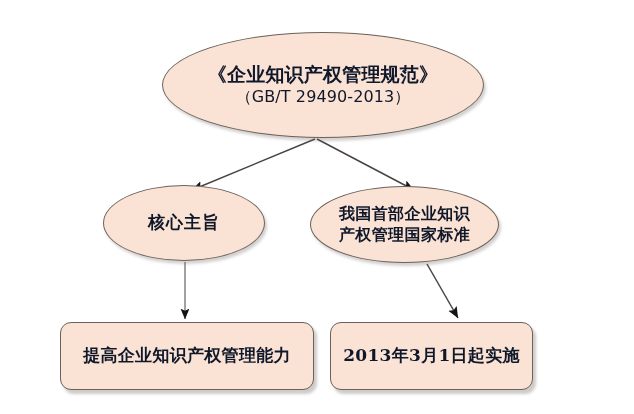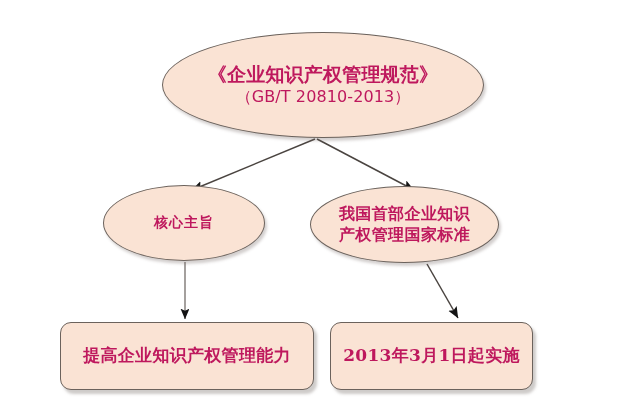--- a/index.html
+++ b/index.html
@@ -28,21 +28,21 @@
   }
   .node {
     position: absolute;
     box-sizing: border-box;
     display: flex;
     align-items: center;
     justify-content: center;
     text-align: center;
     background: #FAE3D4;
     border: 1.6px solid #6B625C;
-    color: #be185d;
+    color: #0f172a;
   }
   .ellipse {
     border-radius: 50%;
     box-shadow: 2px 3px 3px rgba(120,110,105,0.33);
   }
   .rounded-box {
     border-radius: 11px;
     box-shadow: 3px 4px 3px rgba(120,110,105,0.36);
   }
   .node-inner {
@@ -63,21 +63,21 @@
   .title-sub {
     font-family: "DejaVu Sans", sans-serif;
     font-weight: normal;
     font-size: 16px;
     letter-spacing: 0.1px;
     margin-top: 1px;
   }
   .label-bold {
     font-family: "DejaVu Serif", serif;
     font-weight: bold;
-    font-size: 14px;
+    font-size: 17px;
     letter-spacing: 1px;
   }
   .label-two-line {
     font-family: "DejaVu Serif", serif;
     font-weight: bold;
     font-size: 16px;
     letter-spacing: 0.4px;
   }
   .label-box {
     font-family: "DejaVu Serif", serif;
@@ -110,21 +110,21 @@
     <line x1="317" y1="139" x2="414" y2="190" stroke="#4A4440" stroke-width="1.5" marker-end="url(#arrow-dark)"></line>
 
     <line x1="185" y1="262" x2="185" y2="319" stroke="#7E7874" stroke-width="1.4" marker-end="url(#arrow-dark)"></line>
 
     <line x1="427" y1="264" x2="458" y2="318" stroke="#4A4440" stroke-width="1.5" marker-end="url(#arrow-dark)"></line>
   </svg>
 
   <div class="node ellipse" id="node-standard">
     <span class="node-inner">
       <span class="line title-main">《企业知识产权管理规范》</span>
-      <span class="line title-sub">（GB/T 20810-2013）</span>
+      <span class="line title-sub">（GB/T 29490-2013）</span>
     </span>
   </div>
 
   <div class="node ellipse" id="node-core">
     <span class="node-inner">
       <span class="line label-bold">核心主旨</span>
     </span>
   </div>
 
   <div class="node rounded-box" id="node-capability">

